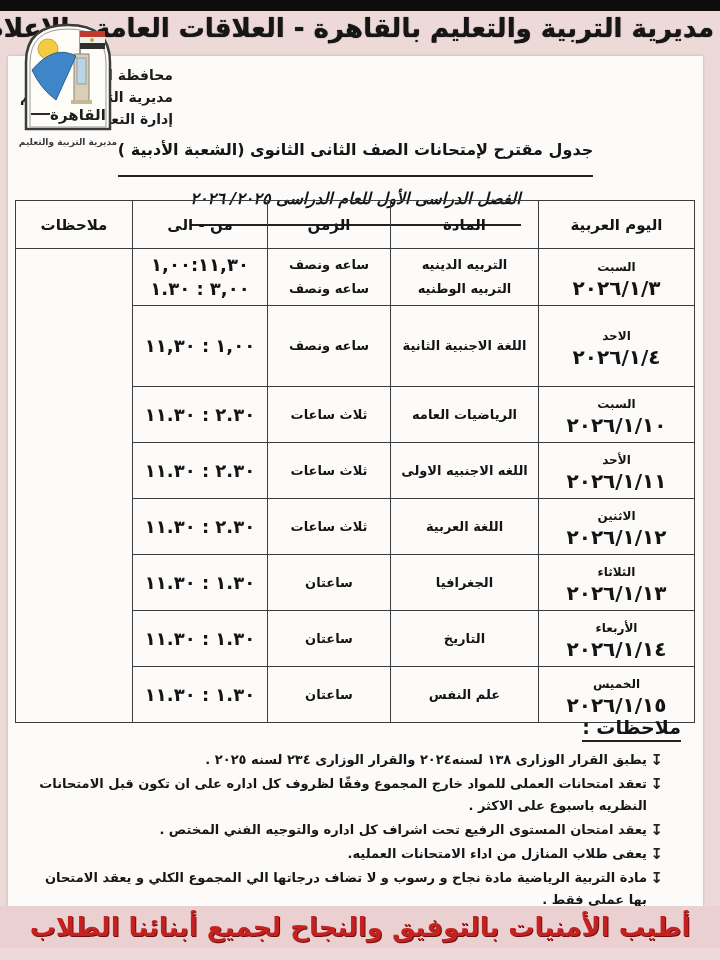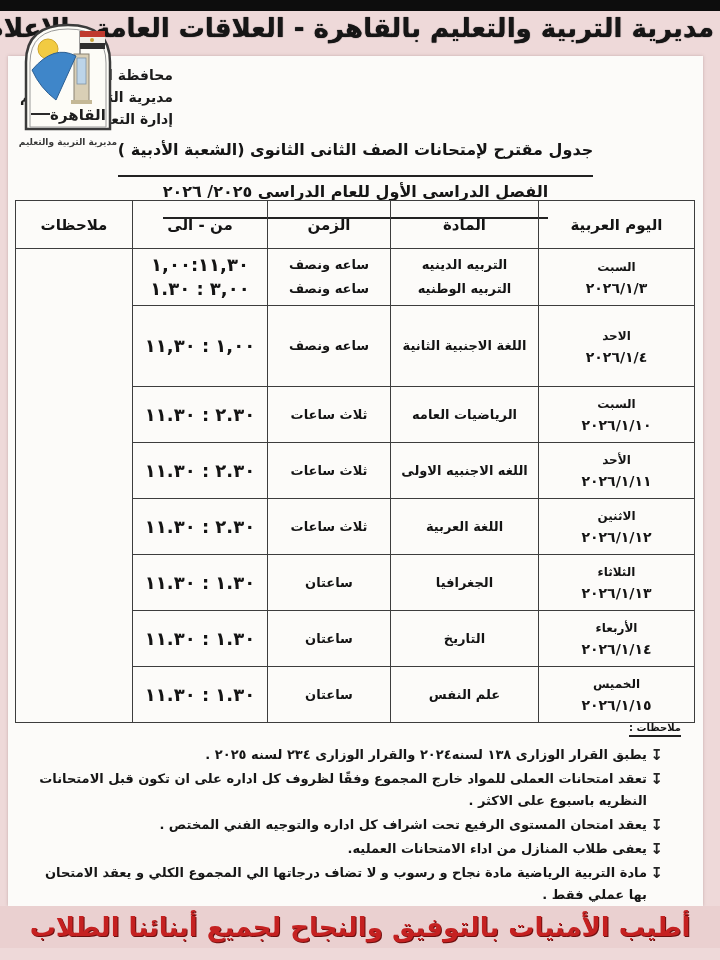--- a/index.html
+++ b/index.html
@@ -22,39 +22,39 @@
     position:absolute;left:8px;top:56px;width:695px;height:850px;
     background:#fcfbf9;box-shadow:0 0 3px rgba(120,90,90,.35);
   }
   .org-block{margin-top:8px;padding-left:18px;text-align:left;direction:rtl;}
   .org-line{font-size:14px;font-weight:bold;line-height:22px;color:#1b1b1b;text-align:right;margin-right:530px;white-space:nowrap;}
   .title-block{margin-top:10px;text-align:center;direction:rtl;}
   .title-line{
     display:inline-block;font-size:16px;font-weight:bold;color:#151515;
     border-bottom:2px solid #222;padding-bottom:16px;line-height:19px;
   }
-  .title-line.second{margin-top:5px;}
+  .title-line.second{margin-top:12px;font-style:italic;}
   table.schedule{
     position:absolute;right:8px;top:144px;width:679px;
     border-collapse:collapse;table-layout:fixed;direction:rtl;
   }
   table.schedule th,table.schedule td{
     border:1.5px solid #3d3d3d;text-align:center;vertical-align:middle;padding:0 2px;
   }
   table.schedule th{height:47px;font-size:15px;font-weight:bold;}
   tbody tr:nth-of-type(1) td{height:56px;}
   tbody tr:nth-of-type(2) td{height:80px;}
   tbody tr:nth-of-type(n+3) td{height:55px;}
   .day-name{font-size:12px;font-weight:bold;line-height:21px;}
-  .date-val{font-size:14px;font-weight:bold;line-height:20px;letter-spacing:2px;direction:ltr;}
+  .date-val{font-size:20px;font-weight:bold;line-height:20px;letter-spacing:2px;direction:ltr;}
   .cell-line{font-size:13px;font-weight:bold;line-height:24px;}
   .time-line{font-size:18px;font-weight:bold;line-height:24px;letter-spacing:2px;direction:ltr;}
   .notes-area{position:absolute;top:660px;right:14px;left:16px;direction:rtl;}
   .notes-heading{
-    display:inline-block;font-size:10px;font-weight:bold;
+    display:inline-block;font-size:19px;font-weight:bold;
     border-bottom:2px solid #222;padding-bottom:2px;margin-right:8px;
   }
   .notes-list{margin-top:7px;padding-right:26px;}
   .note-item{display:flex;direction:rtl;align-items:flex-start;margin-bottom:2px;}
   .bullet-icon{flex:0 0 16px;font-size:15px;font-weight:bold;line-height:22px;color:#222;}
   .note-text{font-size:13px;font-weight:bold;line-height:22px;text-align:right;color:#161616;}
   .footer-band{
     position:absolute;left:0;top:906px;width:720px;height:42px;
     background:#ead0d0;display:flex;align-items:center;justify-content:center;
   }

